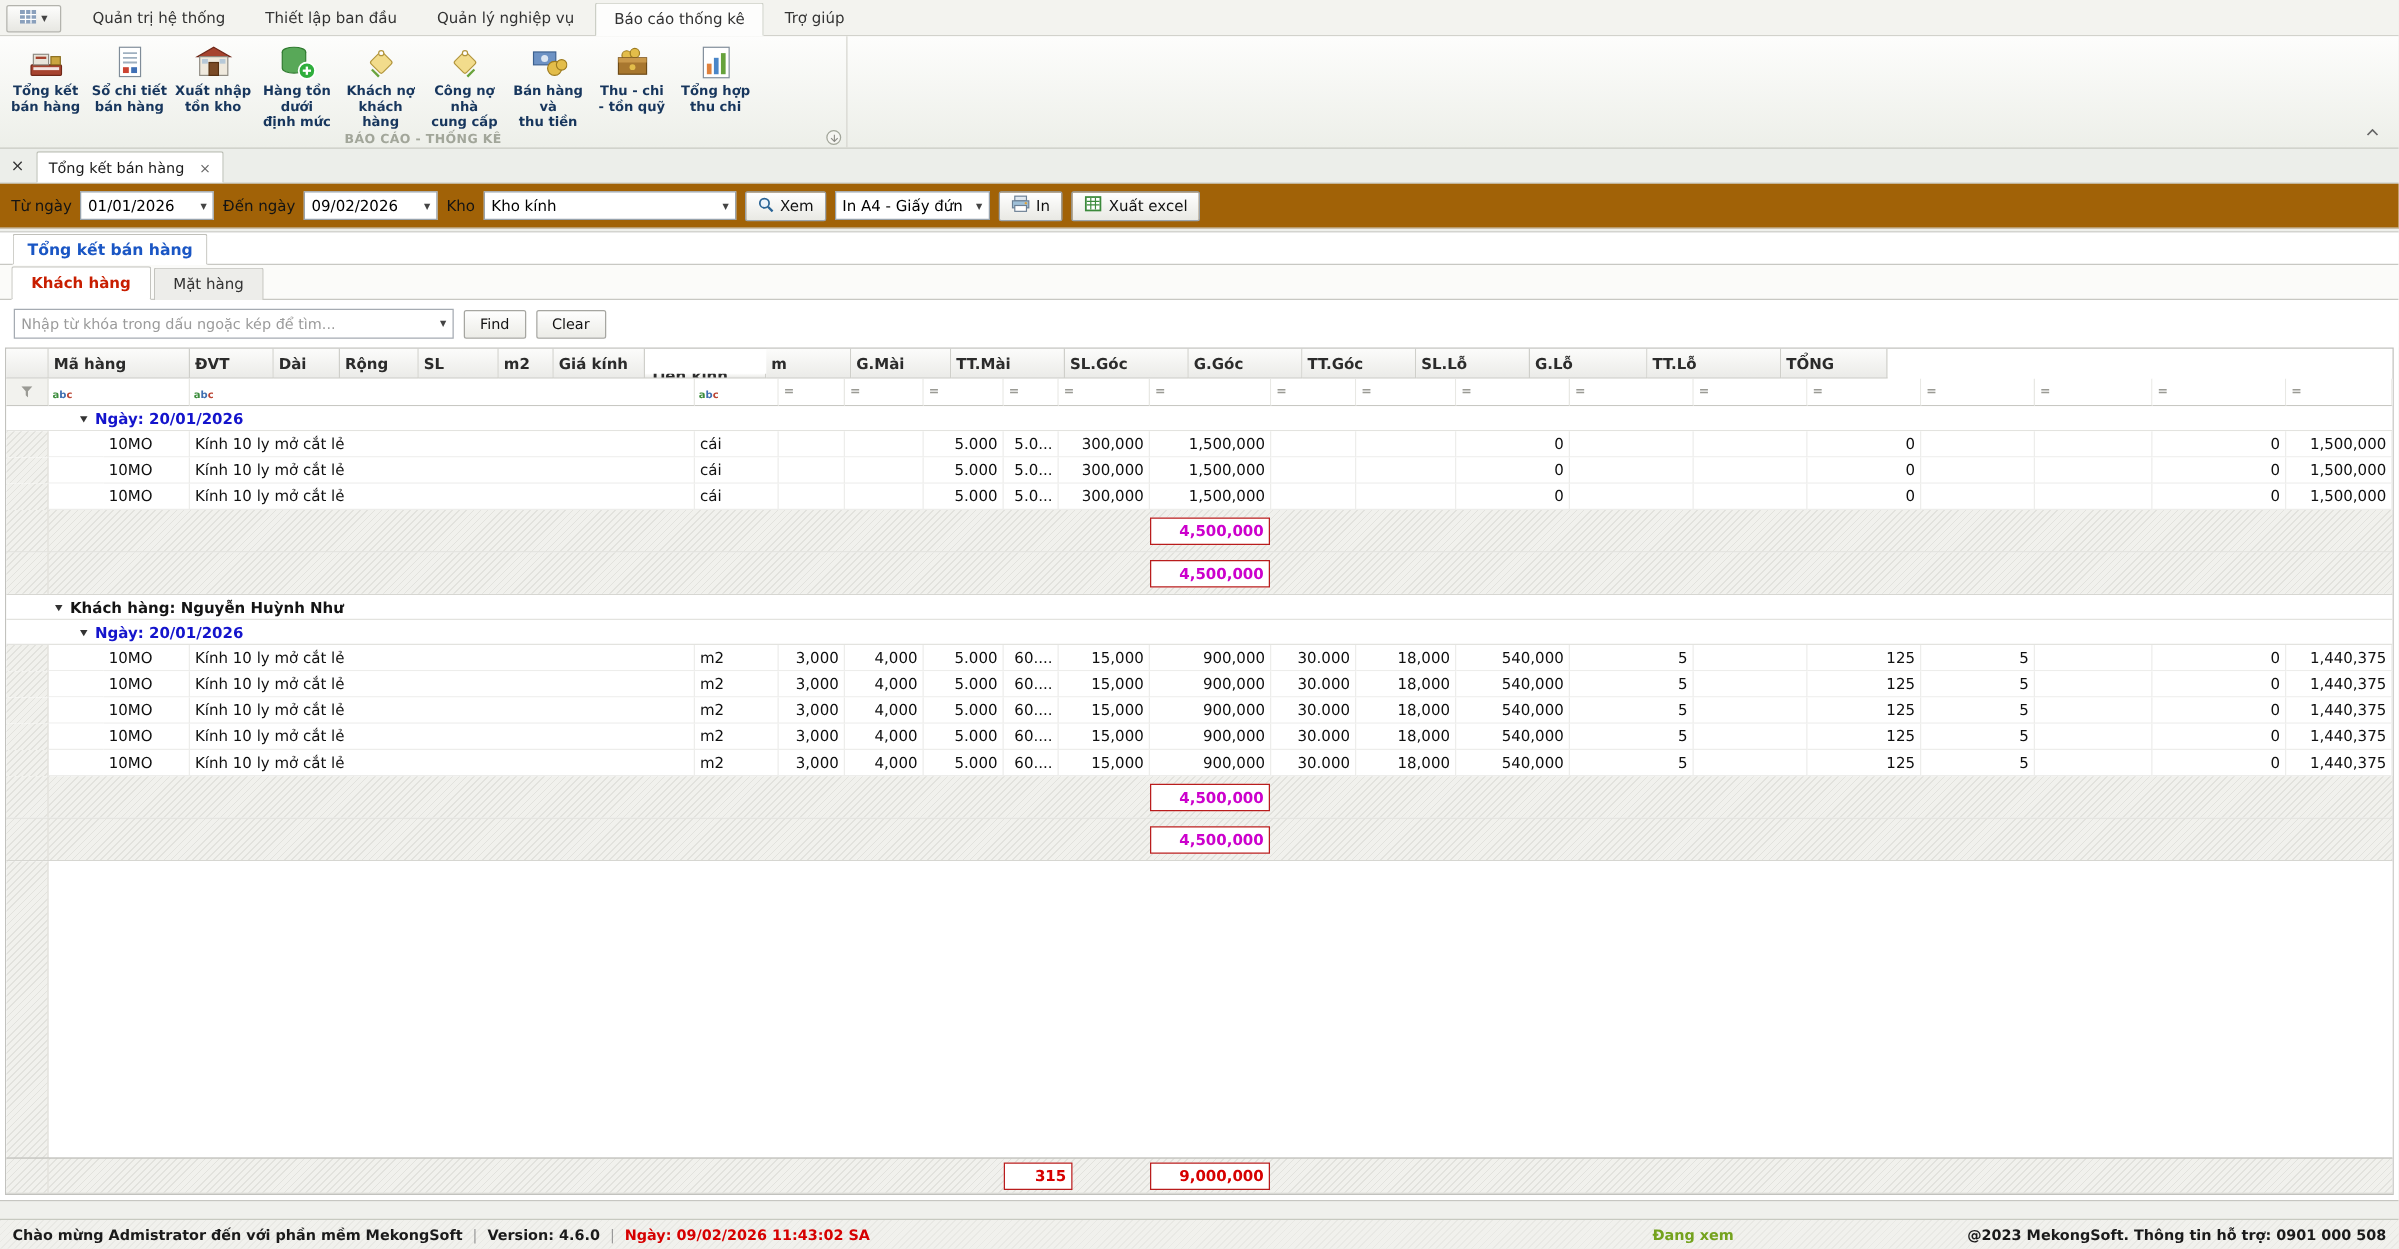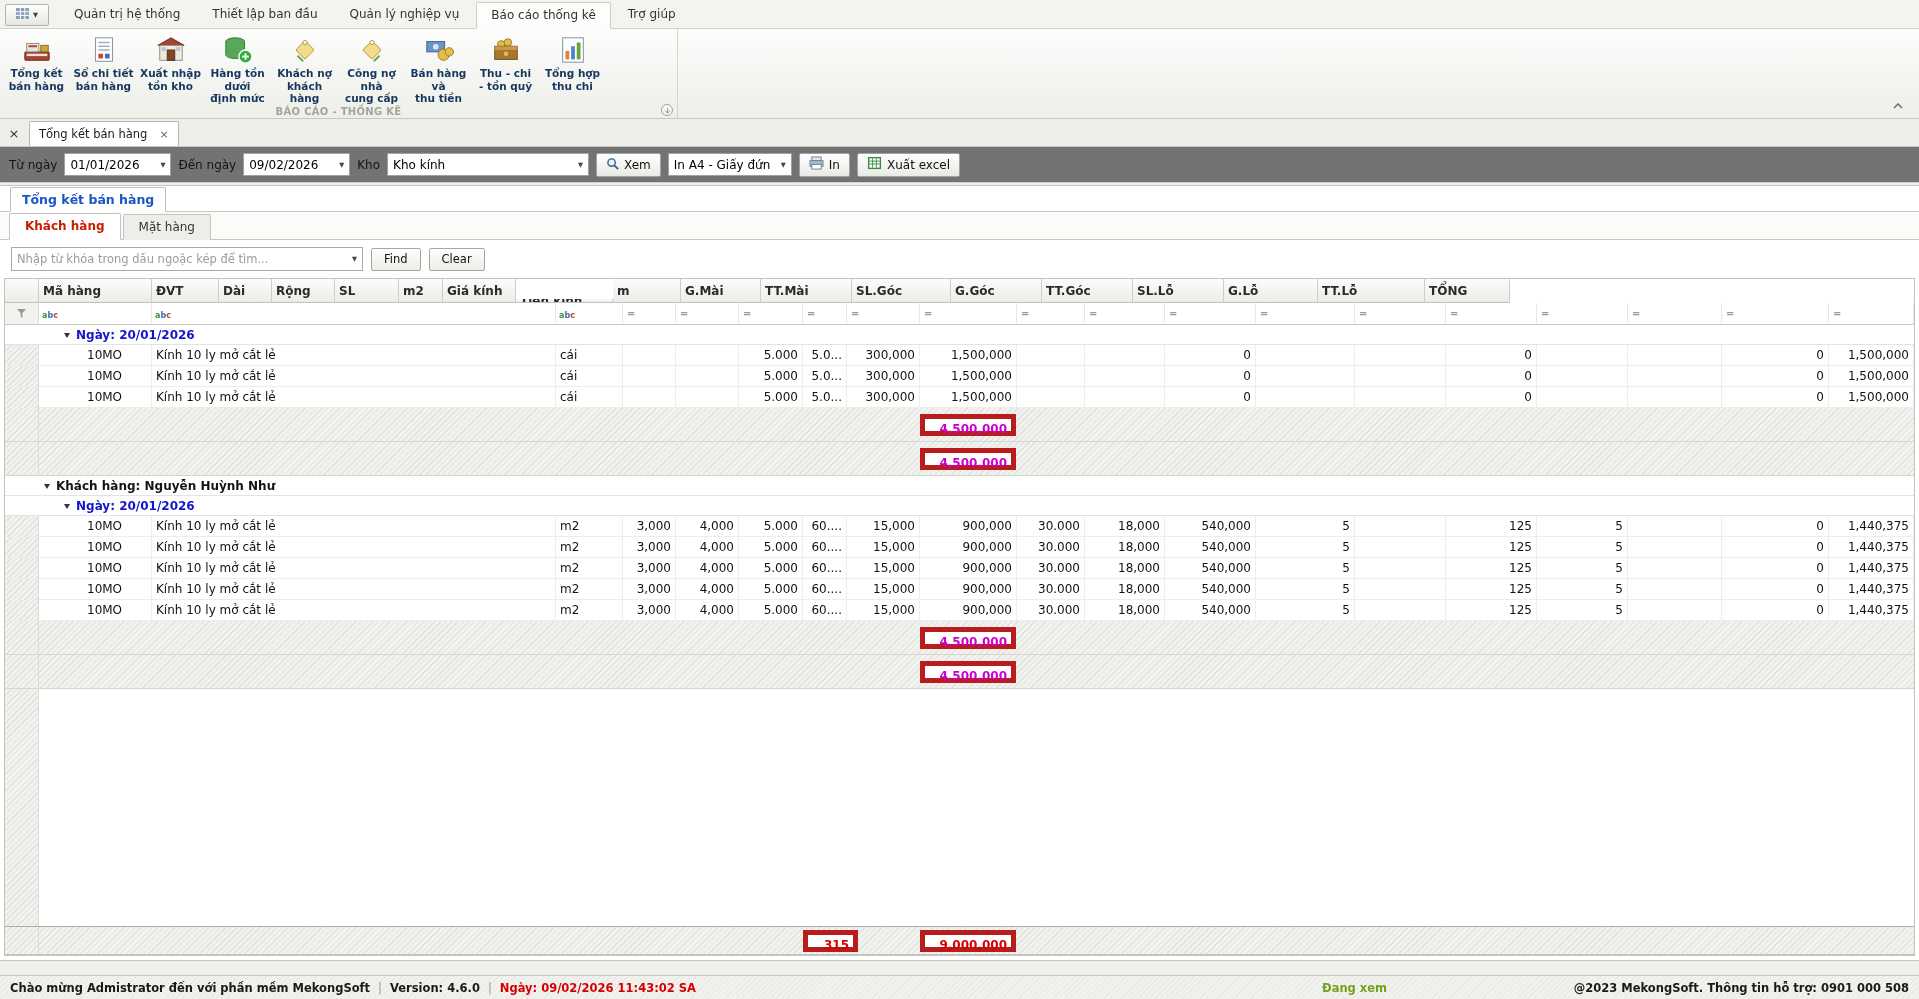--- a/index.html
+++ b/index.html
@@ -25,21 +25,21 @@
   .rmore{position:absolute;right:4px;bottom:2px;width:12px;height:12px;border:1px solid #a2a69a;border-radius:50%;display:flex;align-items:center;justify-content:center;cursor:pointer;background:#f6f6f2;}
   .ribbon-collapse{position:absolute;right:10px;bottom:4px;width:22px;height:16px;display:flex;align-items:center;justify-content:center;cursor:pointer;border-radius:2px;}
 
   
   .doc-tabs{height:28px;background:#eceeea;border-bottom:1px solid #c7c9c1;display:flex;align-items:flex-end;padding:0 4px;gap:5px;}
   .doc-close{width:20px;height:20px;margin-bottom:3px;display:flex;align-items:center;justify-content:center;font-size:13px;color:#333;cursor:pointer;}
   .doc-tab{height:25px;background:#fff;border:1px solid #b7bab1;border-bottom:none;border-radius:2px 2px 0 0;display:flex;align-items:center;gap:12px;padding:0 9px;font-size:11.5px;color:#1a1a1a;cursor:pointer;}
   .doc-tab-x{font-size:11px;color:#666;cursor:pointer;}
 
   
-  .filter-bar{height:36px;background:#737373;border-bottom:1px solid #d4d4cf;display:flex;align-items:center;padding:0 9px;gap:7px;}
+  .filter-bar{height:36px;background:#a16207;border-bottom:1px solid #d4d4cf;display:flex;align-items:center;padding:0 9px;gap:7px;}
   .flabel{font-size:12px;color:#141414;white-space:nowrap;}
   .combo{height:23px;background:#fff;border:1px solid #98a3ad;display:flex;align-items:center;cursor:pointer;}
   .cval{padding:0 5px;font-size:12px;flex:1;white-space:nowrap;overflow:hidden;color:#000;}
   .carr{width:15px;align-self:stretch;display:flex;align-items:center;justify-content:center;font-size:6.5px;color:#444;}
   .w107{width:107px}.w202{width:202px}.w124{width:124px}
   .tbtn{height:24px;border:1px solid #9ba4ac;background:linear-gradient(#ffffff,#e9e9e4);border-radius:2px;display:flex;align-items:center;gap:5px;padding:0 9px;font-size:12px;font-family:inherit;color:#111;cursor:pointer;}
 
   
   .content{flex:1;margin:2px 0 14px 0;background:#fff;border-top:1px solid #c6c6c1;border-bottom:1px solid #c6c6c1;display:flex;flex-direction:column;overflow:hidden;}
   .title-row{height:26px;border-bottom:1px solid #c8c8c3;display:flex;align-items:flex-end;padding-left:10px;background:#fff;}
@@ -73,21 +73,21 @@
   .lvl1{padding-left:5px}.lvl2{padding-left:25px}
   .tri{width:0;height:0;border-left:3.5px solid transparent;border-right:3.5px solid transparent;border-top:5px solid #333;display:inline-block;margin:1px 6px 0 0;}
   .datetext{color:var(--date-blue,#1414cc);}
   .drow{height:21px;background:#fff;cursor:pointer;}
   .dcell{height:21px;line-height:20px;font-size:12px;padding:0 4px;border-right:1px solid #ededeb;border-bottom:1px solid #ededeb;color:#111;}
   .num{text-align:right;}
   .dindent{border-bottom:1px solid #ededeb;background:#fff;}
   .gsummary{border-bottom:1px solid #d6d6d1;}
   .sfill{flex:1;background-color:#f1f1ed;background-image:repeating-linear-gradient(135deg,rgba(125,125,115,.13) 0px,rgba(125,125,115,.13) 1px,transparent 1px,transparent 4px);}
   .sfill.white{background:#fff;}
-  .fcellv{position:absolute;top:6px;height:22px;line-height:20px;background:#fff;border:5px solid #b91c1c;font-weight:bold;font-size:12px;text-align:right;padding:0 4px;color:var(--magenta,#cc00cc);}
+  .fcellv{position:absolute;top:6px;height:22px;line-height:20px;background:#fff;border:1px solid #b91c1c;font-weight:bold;font-size:12px;text-align:right;padding:0 4px;color:var(--magenta,#cc00cc);}
   .gtotal{border-top:1px solid #aeaea8;border-bottom:1px solid #c6c6c0;}
   .gtotal .fcellv{top:3px;color:var(--red,#d60000);}
   .spacerrow{background:#fff;}
 
   
   .status-bar{height:24px;border-top:1px solid #c6c9c0;background-color:#f1f1ed;
     background-image:repeating-linear-gradient(135deg,rgba(125,125,115,.07) 0px,rgba(125,125,115,.07) 1px,transparent 1px,transparent 4px);
     display:flex;align-items:center;padding:0 10px;gap:8px;font-size:11.5px;font-weight:bold;color:#1a1a1a;position:relative;}
   .st-sep{color:#999;font-weight:normal;}
   .status-date{color:var(--red,#d60000);}

